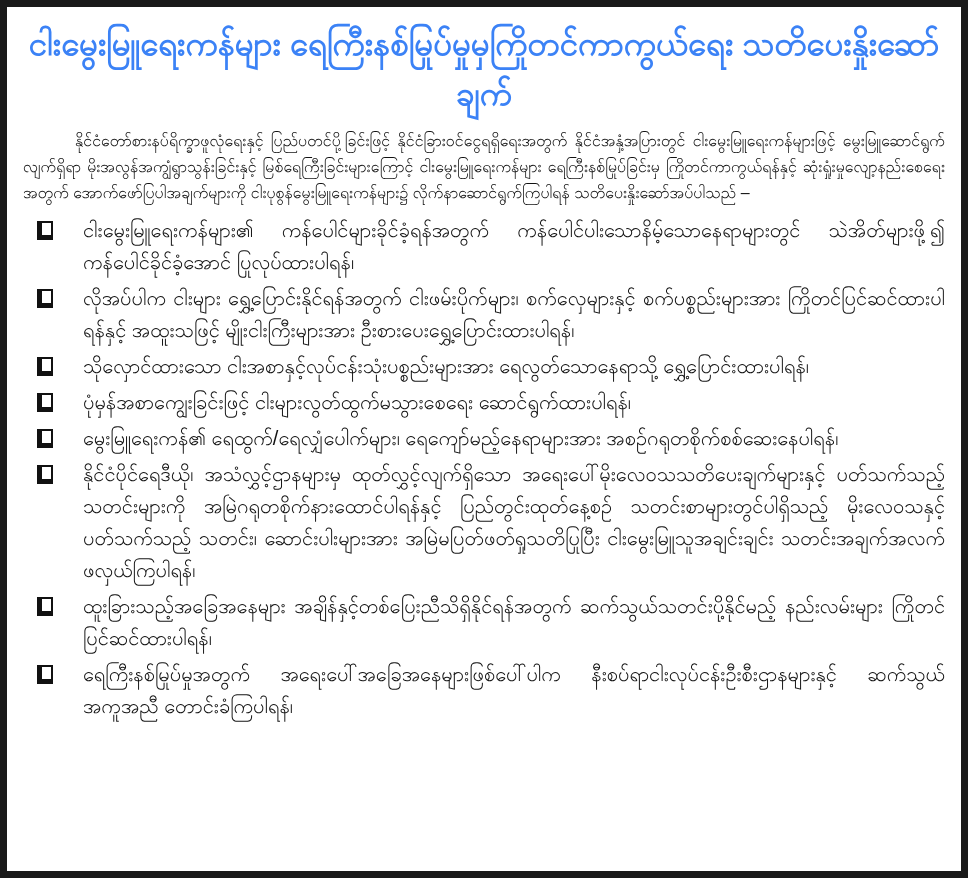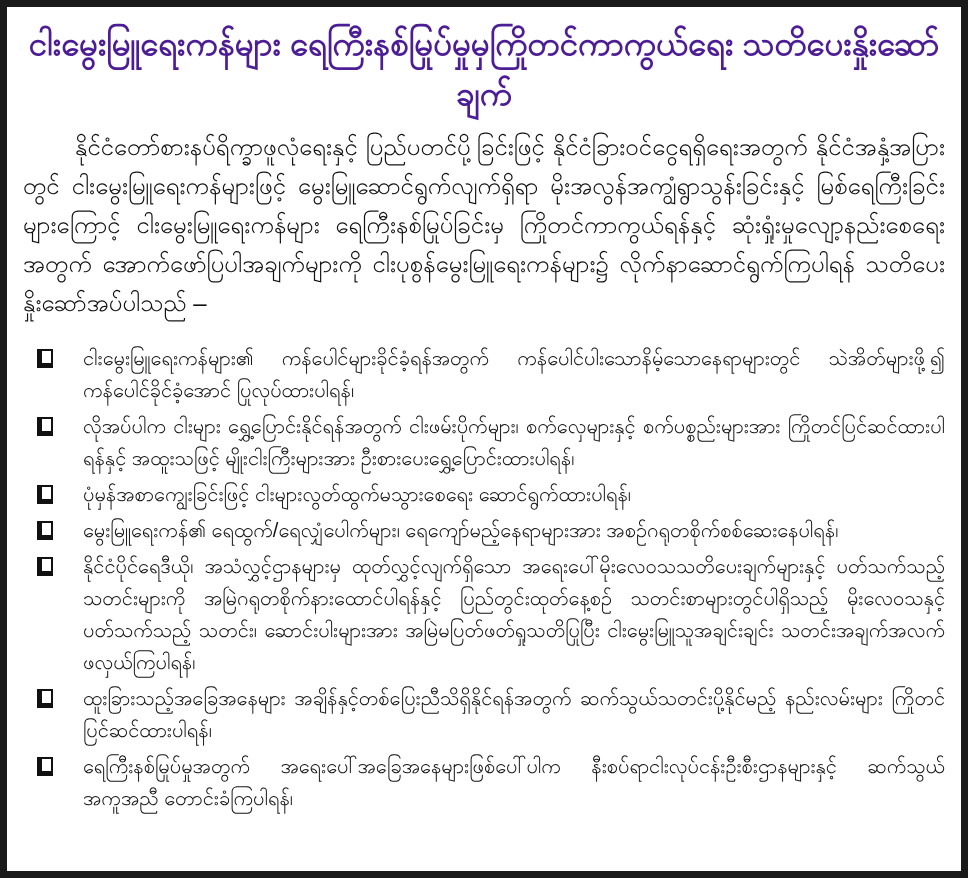--- a/index.html
+++ b/index.html
@@ -17,28 +17,28 @@
     border: 7px solid #1a1a1a;
     padding: 8px 16px 10px 16px;
     overflow: hidden;
   }
   .title {
     text-align: center;
     font-weight: bold;
     font-size: 33px;
     line-height: 1.5;
     margin: 4px 0 10px 0;
-    color: #4c1d95;
+    color: #3b82f6;
   }
   .intro {
-    font-size: 24px;
+    font-size: 16px;
     line-height: 1.62;
     text-align: justify;
     text-indent: 52px;
-    margin-bottom: 20px;
+    margin-bottom: 8px;
   }
   .bullet-list {
     list-style: none;
     padding-left: 14px;
   }
   .bullet-item {
     display: flex;
     align-items: flex-start;
     gap: 30px;
     margin-bottom: 4px;
@@ -74,20 +74,24 @@
     <span class="bullet-text">ငါးမွေးမြူရေးကန်များ၏ ကန်ပေါင်များခိုင်ခံ့ရန်အတွက် ကန်ပေါင်ပါးသောနိမ့်သောနေရာများတွင် သဲအိတ်များဖို့၍ ကန်ပေါင်ခိုင်ခံ့အောင် ပြုလုပ်ထားပါရန်၊</span>
   </li>
 
 
 
   <li class="bullet-item">
     <span class="checkbox"></span>
     <span class="bullet-text">လိုအပ်ပါက ငါးများ ရွှေ့ပြောင်းနိုင်ရန်အတွက် ငါးဖမ်းပိုက်များ၊ စက်လှေများနှင့် စက်ပစ္စည်းများအား ကြိုတင်ပြင်ဆင်ထားပါရန်နှင့် အထူးသဖြင့် မျိုးငါးကြီးများအား ဦးစားပေးရွှေ့ပြောင်းထားပါရန်၊</span>
   </li>
 
+  <li class="bullet-item">
+    <span class="checkbox"></span>
+    <span class="bullet-text">သိုလှောင်ထားသော ငါးအစာနှင့်လုပ်ငန်းသုံးပစ္စည်းများအား ရေလွတ်သောနေရာသို့ ရွှေ့ပြောင်းထားပါရန်၊</span>
+  </li>
 
   <li class="bullet-item">
     <span class="checkbox"></span>
     <span class="bullet-text">ပုံမှန်အစာကျွေးခြင်းဖြင့် ငါးများလွတ်ထွက်မသွားစေရေး ဆောင်ရွက်ထားပါရန်၊</span>
   </li>
 
   <li class="bullet-item">
     <span class="checkbox"></span>
     <span class="bullet-text">မွေးမြူရေးကန်၏ ရေထွက်/ရေလျှံပေါက်များ၊ ရေကျော်မည့်နေရာများအား အစဉ်ဂရုတစိုက်စစ်ဆေးနေပါရန်၊</span>
   </li>

